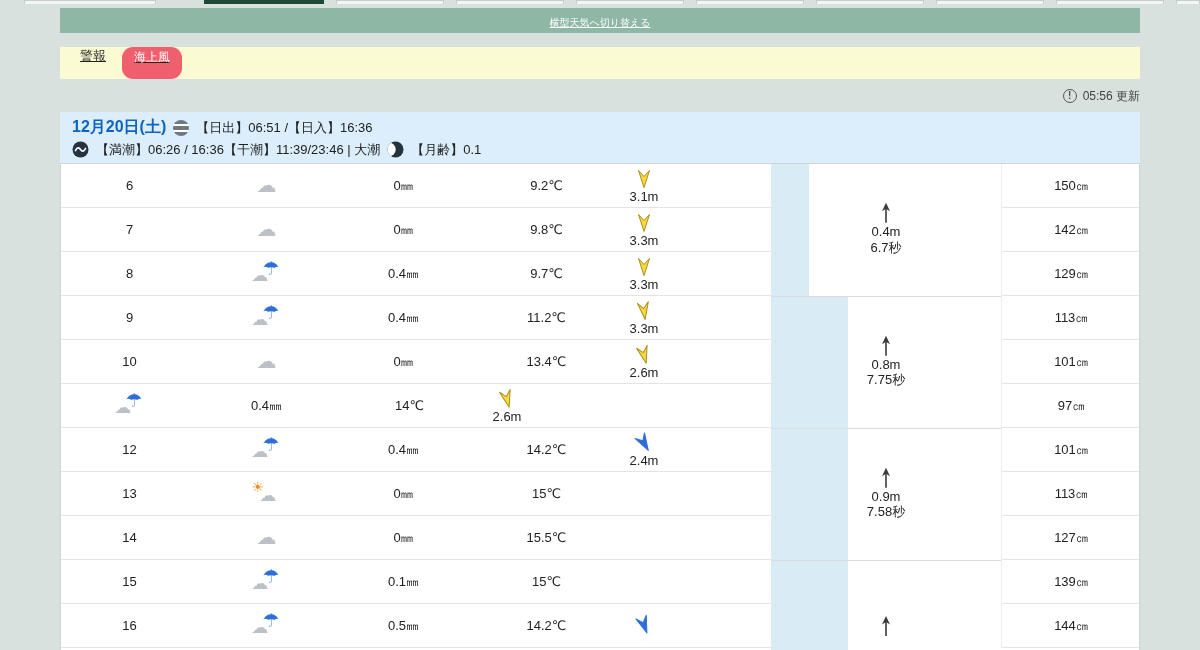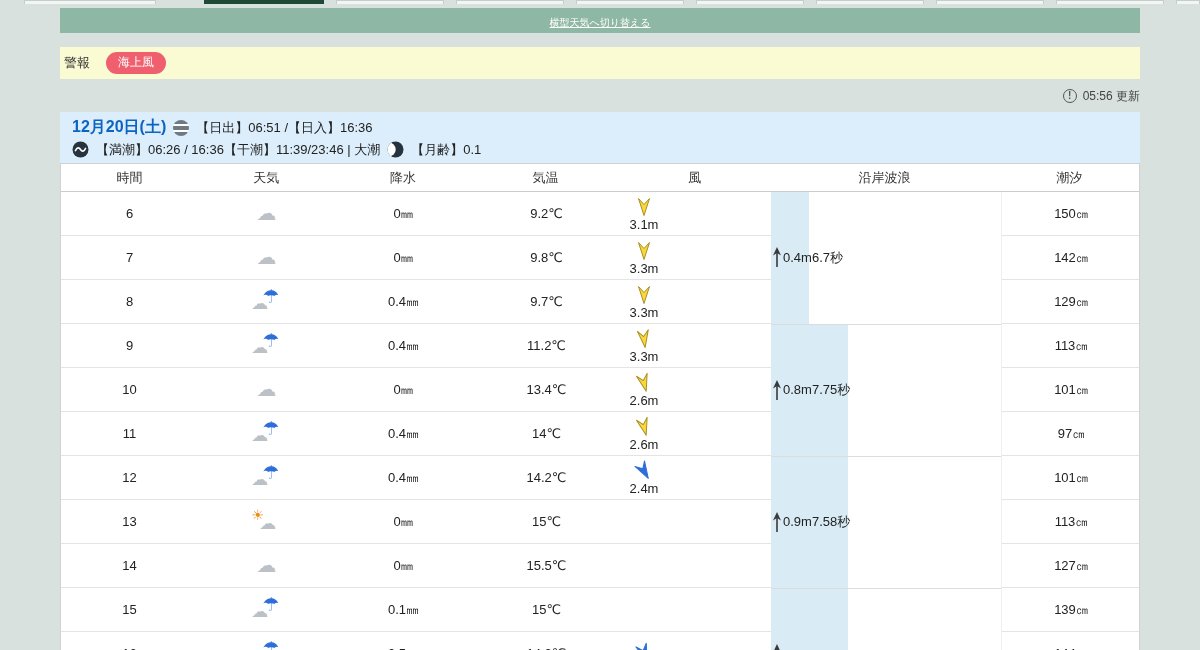--- a/index.html
+++ b/index.html
@@ -14,21 +14,21 @@
   .top-tab.active{background:var(--tab_dark_green,#1d4a35);border-color:var(--tab_dark_green,#1d4a35);}
   
   .green-bar{
     position:absolute;left:60px;top:8px;width:1080px;height:25px;
     background:var(--bar_green,#8fb7a5);text-align:center;line-height:25px;
   }
   .green-bar a{color:#fff;font-size:10px;text-decoration:underline;cursor:pointer;}
   
   .alert-bar{
     position:absolute;left:60px;top:47px;width:1080px;height:32px;box-sizing:border-box;
-    background:var(--alert_bg,#fafbd3);display:flex;align-items:center;padding-left:4px;
+    background:var(--alert_bg,#fafbd3);display:flex;padding-left:20px;text-decoration:underline;
   }
   .alert-label{font-size:13px;color:#333;}
   .alert-badge{
     margin-left:16px;background:var(--badge_red,#ef5f6d);color:#fff;font-size:12px;
     padding:2px 12px 3px;border-radius:11px;cursor:pointer;
   }
   
   .update-row{
     position:absolute;left:60px;top:84px;width:1080px;height:24px;
     display:flex;justify-content:flex-end;align-items:center;gap:6px;
@@ -77,21 +77,21 @@
   .w-umb{position:absolute;right:3px;top:-3px;font-size:19px;color:#2e6ed9;line-height:1;}
   .w-sun{position:absolute;left:1px;top:-2px;font-size:14px;color:#f08c1e;line-height:1;}
   .w-cloud.pright{left:9px;top:5px;font-size:17px;}
   
   .wave-col{position:absolute;left:710px;top:0;width:230px;height:592px;}
   .wave-group{position:relative;height:132px;box-sizing:border-box;}
   .wave-group + .wave-group{border-top:1px solid #dcdcdc;text-align:center;}
   .wave-bar{position:absolute;left:0;top:0;bottom:0;background:var(--wave_bar_blue,#d9ecf6);}
   .wave-content{
     position:absolute;left:0;right:0;top:50%;transform:translateY(-52%);
-    display:flex;flex-direction:row;align-items:center;line-height:1.2;
+    display:flex;flex-direction:column;align-items:center;line-height:1.2;
   }
   .wave-txt{font-size:13px;color:#222;}
   
   .tide-col{position:absolute;left:940px;top:0;width:140px;border-left:1px solid #efefef;box-sizing:border-box;}
   .tide-row{height:43px;border-bottom:1px solid #e4e4e4;display:flex;align-items:center;justify-content:center;font-size:13px;color:#222;}
 </style>
 </head>
 <body style="--page_bg: #d9e1de; --bar_green: #8fb7a5; --tab_dark_green: #1d4a35; --alert_bg: #fafbd3; --badge_red: #ef5f6d; --header_blue_bg: #dceefb; --date_blue: #0b63c4; --wave_bar_blue: #d9ecf6; --wind_yellow: #f7d83f; --wind_yellow_stroke: #ab8f1e; --wind_blue: #2e6ed9;">
 
 <div class="top-tab" style="left:24px;width:132px;"></div>
@@ -142,29 +142,20 @@
           </defs>
           <circle cx="8.5" cy="8.5" r="8" fill="#26333e"></circle>
           <circle cx="1.5" cy="8.5" r="7.2" fill="#fff" clip-path="url(#mc)"></circle>
         </svg>
     </span>
     <span class="dh-text">【月齢】0.1</span>
   </div>
 </div>
 
 <div class="wtable">
-  <div class="thead">
-    <div class="th c0">時間</div>
-    <div class="th c1">天気</div>
-    <div class="th c2">降水</div>
-    <div class="th c3">気温</div>
-    <div class="th c4">風</div>
-    <div class="th c5">沿岸波浪</div>
-    <div class="th c6">潮汐</div>
-  </div>
   <div class="tbody">
     <div class="rows-left">
         <div class="trow">
           <div class="cell c0">6</div>
           <div class="cell c1">
             <span class="wicon">
               <span class="w-cloud only">☁</span>
             </span>
           </div>
           <div class="cell c2">0㎜</div>
@@ -246,21 +237,20 @@
           <div class="cell c4 wind-cell">
             <div class="wind-stack">
               <svg width="16" height="20" viewBox="0 0 14 20" style="transform: rotate(-15deg);">
                 <path d="M1.5,1.5 L7,18.5 L12.5,1.5 L7,7.5 Z" fill="#f7d83f" stroke="#ab8f1e" stroke-width="1" stroke-linejoin="round"></path>
               </svg>
               <div class="wind-val">2.6m</div>
             </div>
           </div>
         </div>
         <div class="trow">
-          <div class="cell c0">11</div>
           <div class="cell c1">
             <span class="wicon">
               <span class="w-cloud back">☁</span>
               <span class="w-umb">☂</span>
             </span>
           </div>
           <div class="cell c2">0.4㎜</div>
           <div class="cell c3">14℃</div>
           <div class="cell c4 wind-cell">
             <div class="wind-stack">

